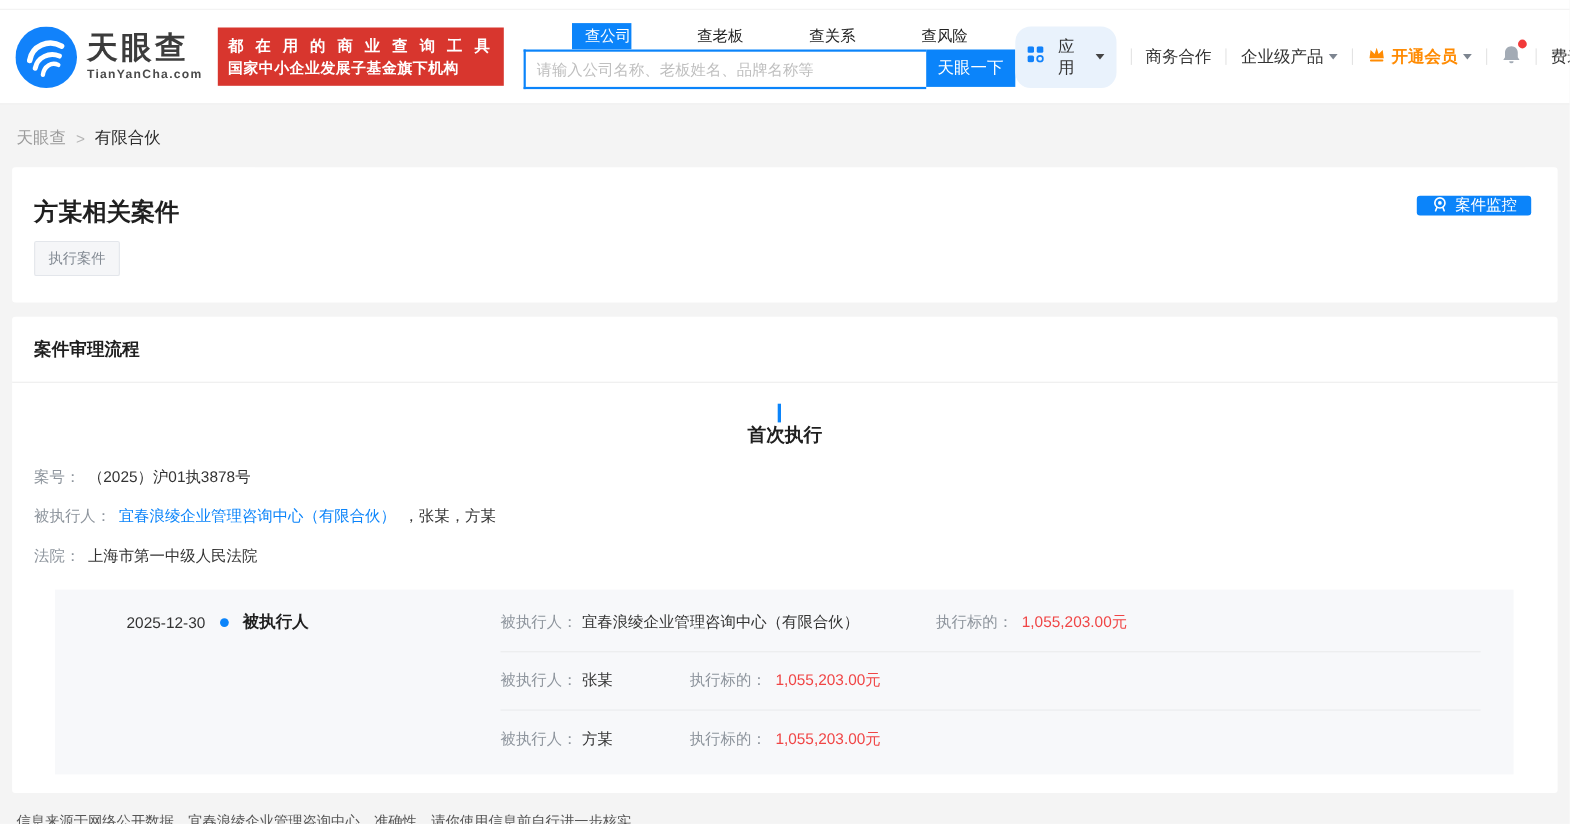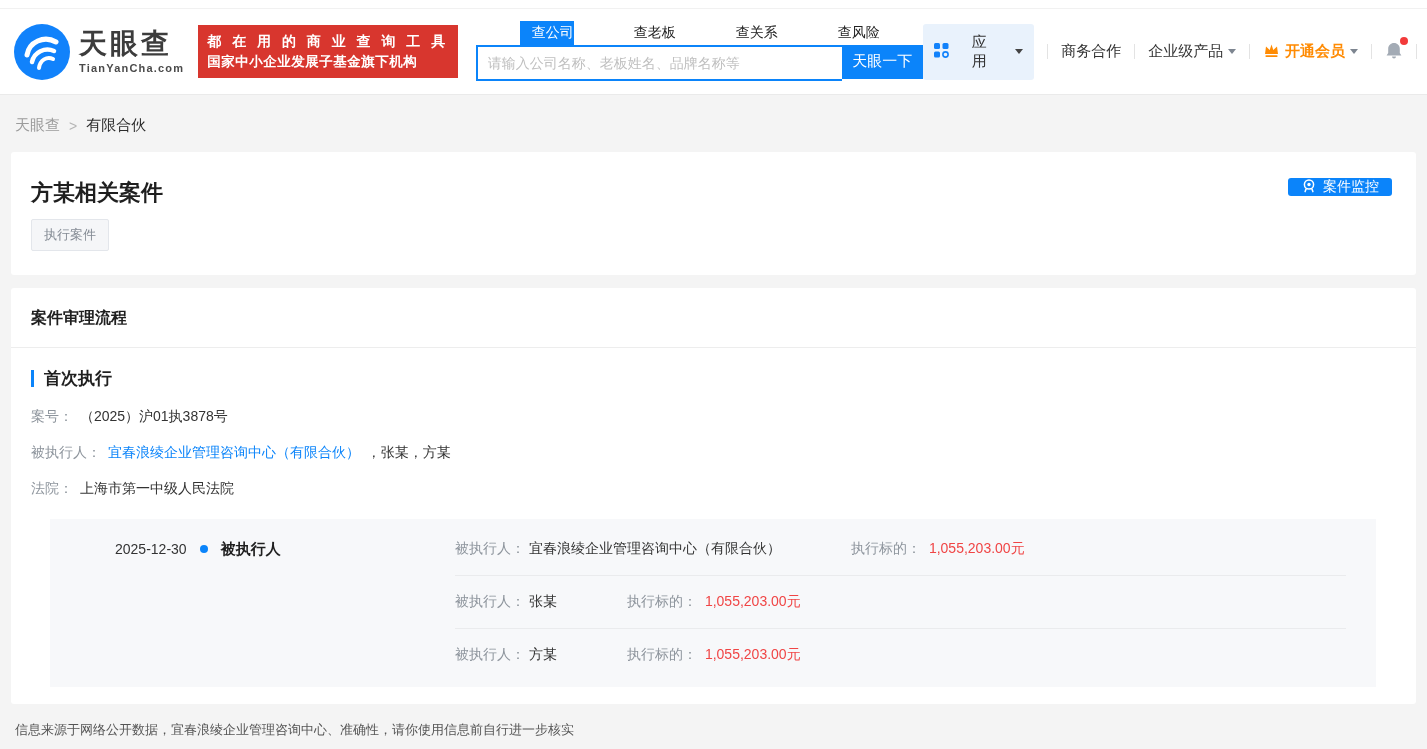--- a/index.html
+++ b/index.html
@@ -37,21 +37,21 @@
     font-size:14px; padding:0 10px; outline:none; color:#333;
     font-family:"Liberation Sans","DejaVu Sans",sans-serif;
   }
   .search-input::placeholder { color:#bfbfbf; }
   .search-btn {
     width:81px; height:34px; background:#0b84fa; color:#fff; border:none;
     font-size:15px; cursor:pointer; font-family:"Liberation Sans","DejaVu Sans",sans-serif;
   }
   .hnav { margin-left:auto; display:flex; align-items:center; font-size:15px; color:#333; }
   .apps-chip {
-    display:flex; align-items:center; gap:23px; background:#e9f2fc; border-radius:3px;
+    display:flex; align-items:center; gap:13px; background:#e9f2fc; border-radius:14px;
     padding:9px 11px; cursor:pointer;
   }
   .caret {
     width:0; height:0; border-left:4px solid transparent; border-right:4px solid transparent;
     border-top:5px solid #7d8590; display:inline-block; margin-left:5px;
   }
   .apps-chip .caret { border-top-color:#444; }
   .vdiv { width:1px; height:15px; background:#e3e3e3; margin:0 13px; }
   .hnav-item { display:flex; align-items:center; cursor:pointer; white-space:nowrap; }
   .vip { color:#ff8b03; font-weight:bold; }
@@ -79,21 +79,21 @@
     background:#0b84fa; color:#fff; font-size:14px; border:none; border-radius:3px;
     display:flex; align-items:center; gap:6px; cursor:pointer;
     font-family:"Liberation Sans","DejaVu Sans",sans-serif;
   }
   .card2 { margin-top:13px; padding-bottom:17px; }
   .section-head {
     padding:20px 20px 18px 20px; font-size:16px; font-weight:bold; color:#1f1f1f;
     border-bottom:1px solid #ededed;
   }
   .stage { padding:19px 20px 0 20px; }
-  .stage-title { display:flex; align-items:center; font-size:17px; font-weight:bold; color:#1f1f1f; }
+  .stage-title { display:flex; align-items:center; font-size:17px; font-weight:bold; color:#1f1f1f;flex-direction:column; }
   .stage-bar { width:3px; height:17px; background:#0b84fa; margin-right:10px; }
   .field { margin-top:16px; font-size:14px; line-height:20px; }
   .f-label { color:#8e959d; }
   .f-value { color:#333; margin-left:3px; }
   .link { color:#0b84fa; cursor:pointer; }
   
   .timeline {
     margin:21px 20px 0 19px; background:#f7f8fa; display:flex; padding:3px 0 6px 0;
   }
   .tl-left { width:405px; flex:0 0 auto; display:flex; align-items:flex-start; padding:17px 0 0 65px; }

